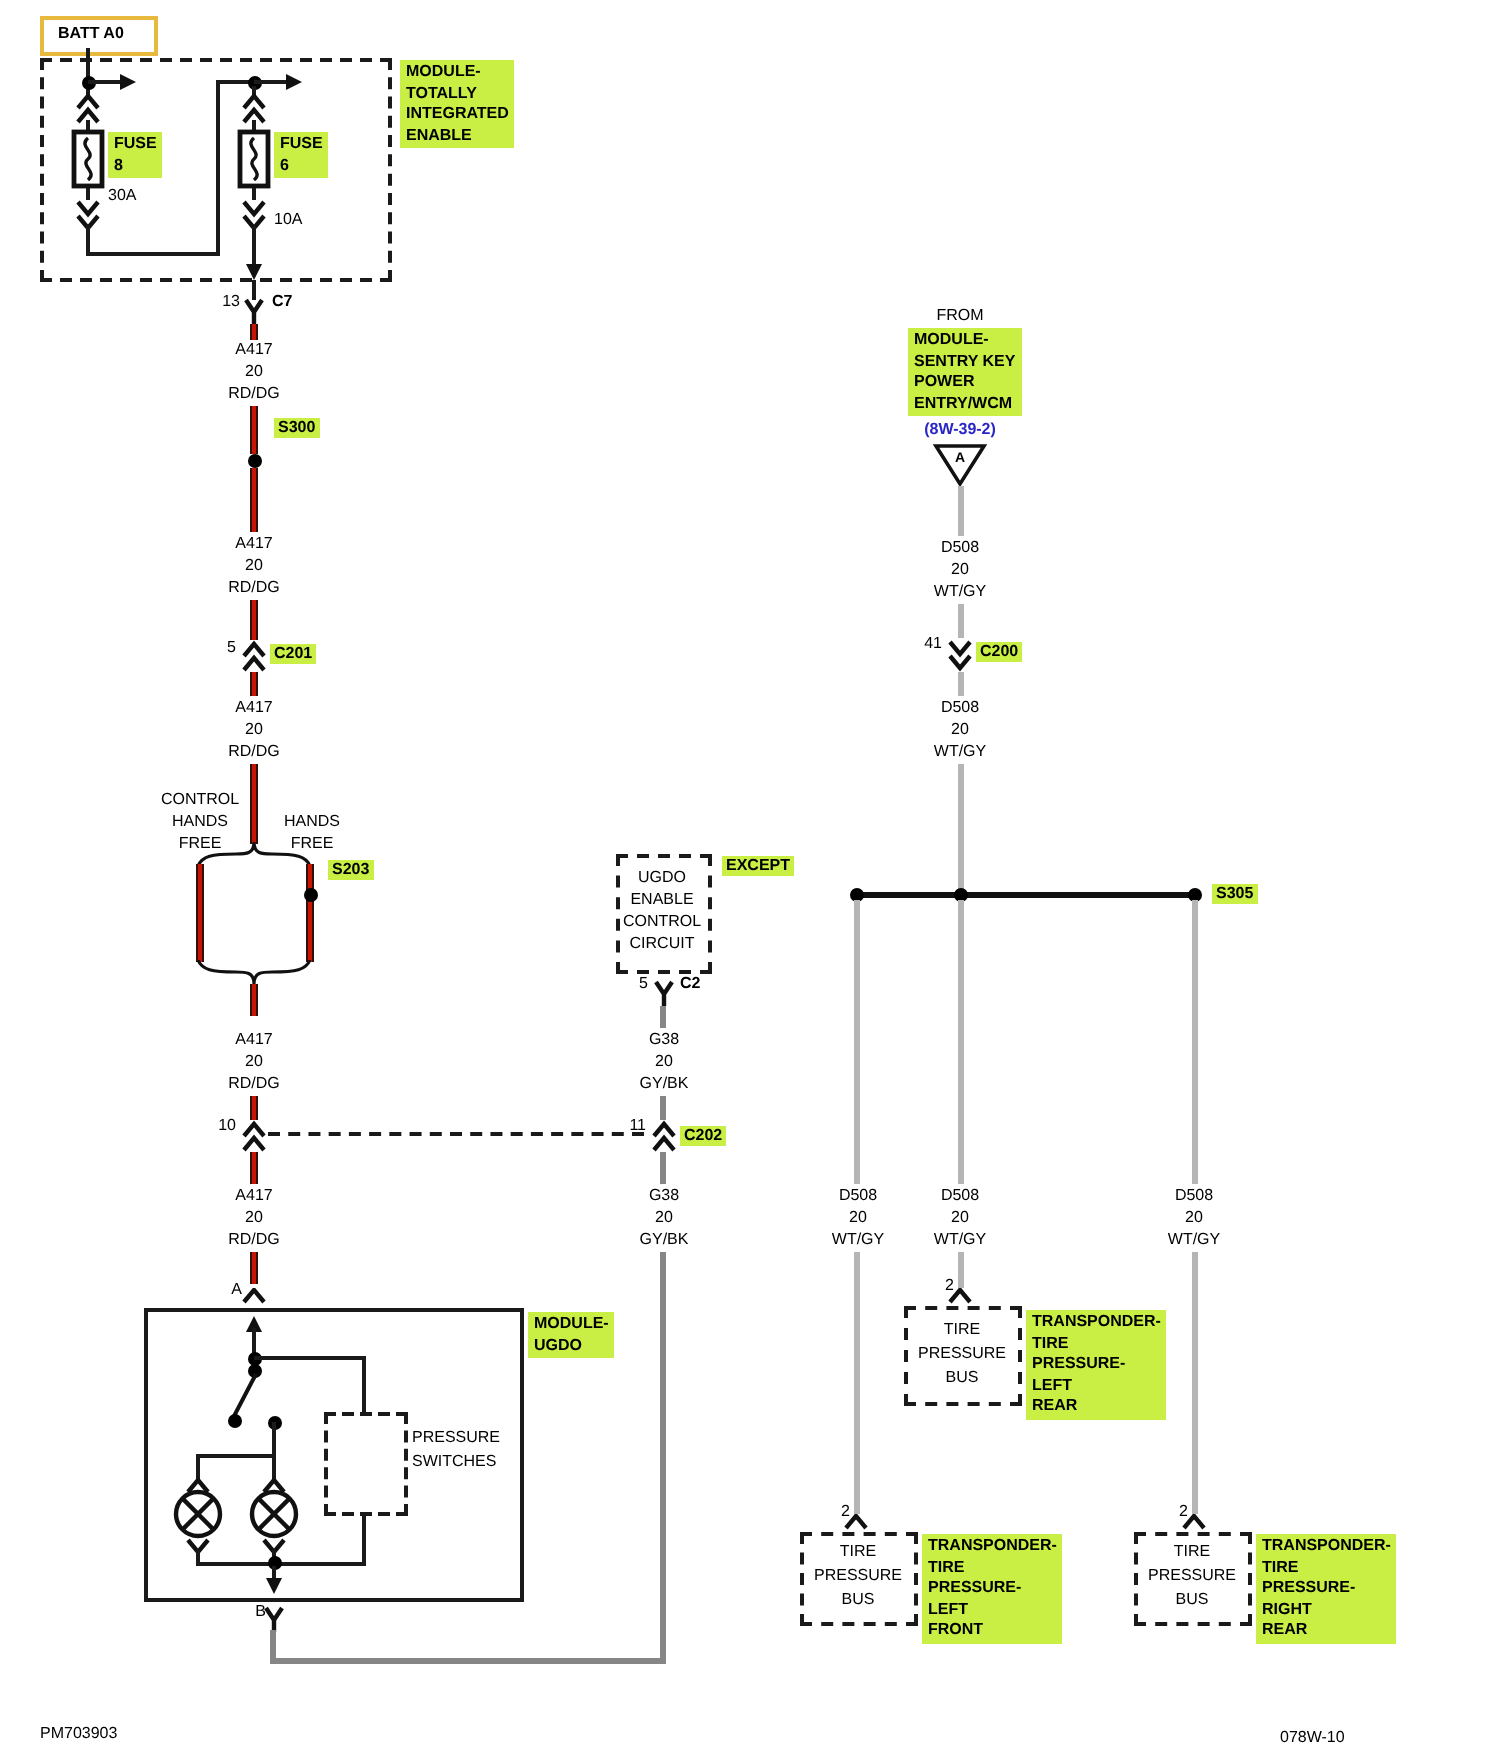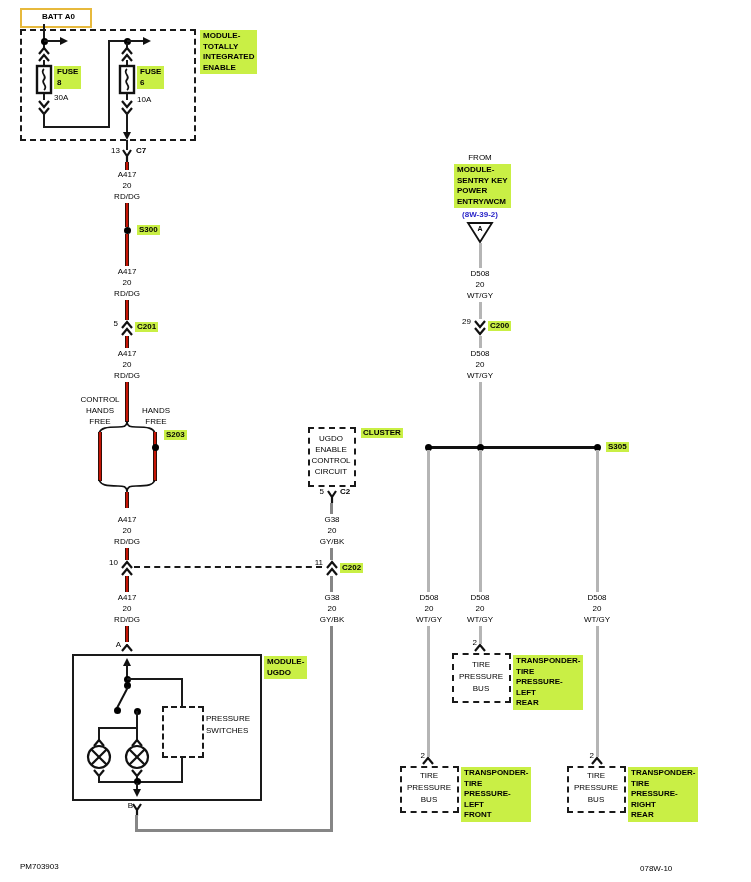--- a/index.html
+++ b/index.html
@@ -34,21 +34,21 @@
         border-bottom:4px solid transparent;border-left:8px solid #111;}
   .ah-d{position:absolute;width:0;height:0;border-left:4px solid transparent;
         border-right:4px solid transparent;border-top:8px solid #111;}
   .ah-u{position:absolute;width:0;height:0;border-left:4px solid transparent;
         border-right:4px solid transparent;border-bottom:8px solid #111;}
   svg.conn{position:absolute;fill:none;stroke:#111;stroke-width:2.2;}
   svg.conn text{stroke:none;fill:#000;font-size:7px;font-weight:bold;
         font-family:"Liberation Sans",sans-serif;}
   #battbox{position:absolute;left:20px;top:8px;width:48px;height:14px;background:#fff;
         border:2px solid var(--batt-border);font-size:8px;font-weight:bold;
-        padding:2px 0 0 20px;white-space:nowrap;}
+        padding:2px 0 0 7px;white-space:nowrap;}
 </style>
 </head>
 <body>
 
 <div id="diagram">
 
   <div id="battbox">BATT A0</div>
   <div class="dashbox" style="left:20px;top:29px;width:172px;height:108px"></div>
   <div class="hlb" style="left:200px;top:30px">
     <div>MODULE-</div>
@@ -99,36 +99,36 @@
   <div class="vb" style="left:126px;top:94px;height:6px"></div>
   <svg class="conn" style="left:120px;top:99px" width="14" height="17">
       <path d="M2,2 L7,8 L12,2 M2,9 L7,15 L12,9"></path>
     </svg>
   <div class="vb" style="left:126px;top:113px;height:25px"></div>
   <div class="ah-d" style="left:123px;top:132px"></div>
   <div class="hlb" style="left:137px;top:66px">
     <div>FUSE</div>
     <div>6</div>
   </div>
-  <div class="t" style="left:137px;top:95px">10A</div>
+  <div class="t" style="left:137px;top:105px">10A</div>
   <div class="vb" style="left:126px;top:140px;height:10px"></div>
 
   <div class="t r" style="left:120px;top:146px">13</div>
   <svg class="conn" style="left:121px;top:149px" width="12" height="14">
       <path d="M2,1 L6,7 L10,1 M6,7 L6,13"></path>
     </svg>
   <div class="t b" style="left:136px;top:146px">C7</div>
 
   <div class="vr" style="left:125px;top:162px;height:8px"></div>
   <div class="t c" style="left:127px;top:170px">A417</div>
   <div class="t c" style="left:127px;top:181px">20</div>
   <div class="t c" style="left:127px;top:192px">RD/DG</div>
   <div class="vr" style="left:125px;top:203px;height:24px"></div>
   <div class="dot" style="left:124px;top:227px"></div>
-  <div class="hl" style="left:137px;top:225px">S300</div>
+  <div class="hl" style="left:137px;top:209px">S300</div>
   <div class="vr" style="left:125px;top:234px;height:32px"></div>
   <div class="t c" style="left:127px;top:267px">A417</div>
   <div class="t c" style="left:127px;top:278px">20</div>
   <div class="t c" style="left:127px;top:289px">RD/DG</div>
   <div class="vr" style="left:125px;top:300px;height:20px"></div>
   <div class="t r" style="left:118px;top:319px">5</div>
   <svg class="conn" style="left:120px;top:320px" width="14" height="17">
       <path d="M2,8 L7,2 L12,8 M2,15 L7,9 L12,15"></path>
     </svg>
   <div class="hl" style="left:135px;top:322px">C201</div>
@@ -227,21 +227,21 @@
   <div class="vb" style="left:136px;top:783px;height:7px"></div>
   <div class="ah-d" style="left:133px;top:789px"></div>
   <div class="t r" style="left:133px;top:801px">B</div>
   <svg class="conn" style="left:131px;top:803px" width="12" height="14">
       <path d="M2,1 L6,7 L10,1 M6,7 L6,13"></path>
     </svg>
   <div class="vg" style="left:135px;top:815px;height:16px"></div>
   <div class="hg" style="left:135px;top:829px;width:198px"></div>
 
   <div class="dashbox" style="left:308px;top:427px;width:44px;height:56px"></div>
-  <div class="hl" style="left:361px;top:428px">CLUSTER</div>
+  <div class="hl" style="left:361px;top:428px">EXCEPT</div>
   <div class="t c" style="left:331px;top:434px">UGDO</div>
   <div class="t c" style="left:331px;top:445px">ENABLE</div>
   <div class="t c" style="left:331px;top:456px">CONTROL</div>
   <div class="t c" style="left:331px;top:467px">CIRCUIT</div>
   <div class="t r" style="left:324px;top:487px">5</div>
   <svg class="conn" style="left:326px;top:490px" width="12" height="14">
       <path d="M2,1 L6,7 L10,1 M6,7 L6,13"></path>
     </svg>
   <div class="t b" style="left:340px;top:487px">C2</div>
   <div class="vg" style="left:330px;top:503px;height:11px"></div>
@@ -270,21 +270,21 @@
   <div class="t c blue" style="left:480px;top:210px">(8W-39-2)</div>
   <svg class="conn" style="left:466px;top:221px" width="28" height="23">
       <polygon points="2,2 26,2 14,21" fill="#fff" stroke-width="1.8"></polygon>
       <text x="14" y="10" text-anchor="middle">A</text>
     </svg>
   <div class="vw" style="left:479px;top:243px;height:25px"></div>
   <div class="t c" style="left:480px;top:269px">D508</div>
   <div class="t c" style="left:480px;top:280px">20</div>
   <div class="t c" style="left:480px;top:291px">WT/GY</div>
   <div class="vw" style="left:479px;top:302px;height:17px"></div>
-  <div class="t r" style="left:471px;top:317px">29</div>
+  <div class="t r" style="left:471px;top:317px">41</div>
   <svg class="conn" style="left:473px;top:319px" width="14" height="17">
       <path d="M2,2 L7,8 L12,2 M2,9 L7,15 L12,9"></path>
     </svg>
   <div class="hl" style="left:488px;top:321px">C200</div>
   <div class="vw" style="left:479px;top:336px;height:12px"></div>
   <div class="t c" style="left:480px;top:349px">D508</div>
   <div class="t c" style="left:480px;top:360px">20</div>
   <div class="t c" style="left:480px;top:371px">WT/GY</div>
   <div class="vw" style="left:479px;top:382px;height:64px"></div>
 

